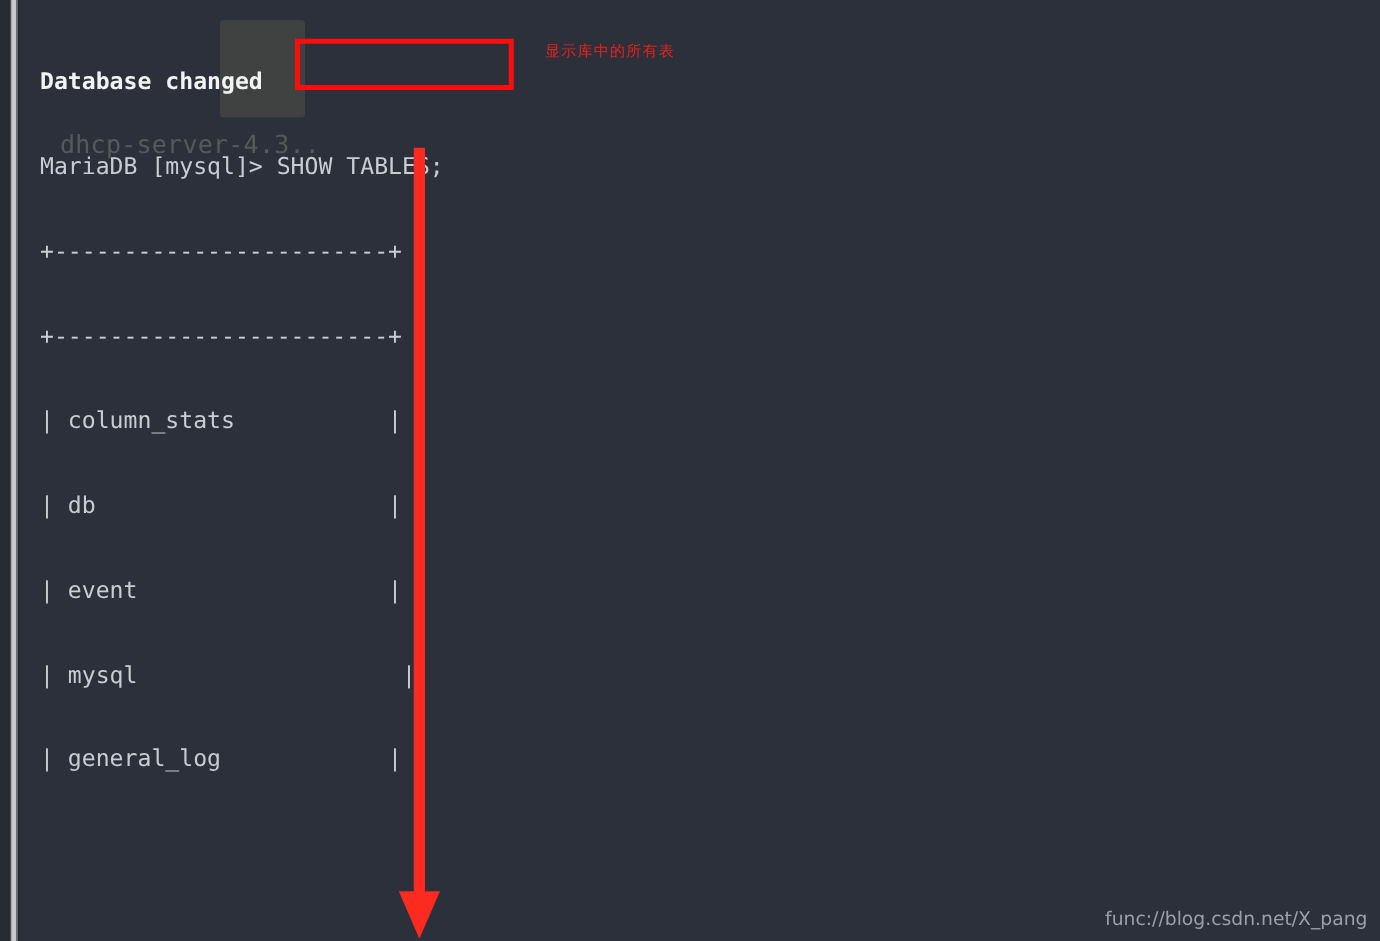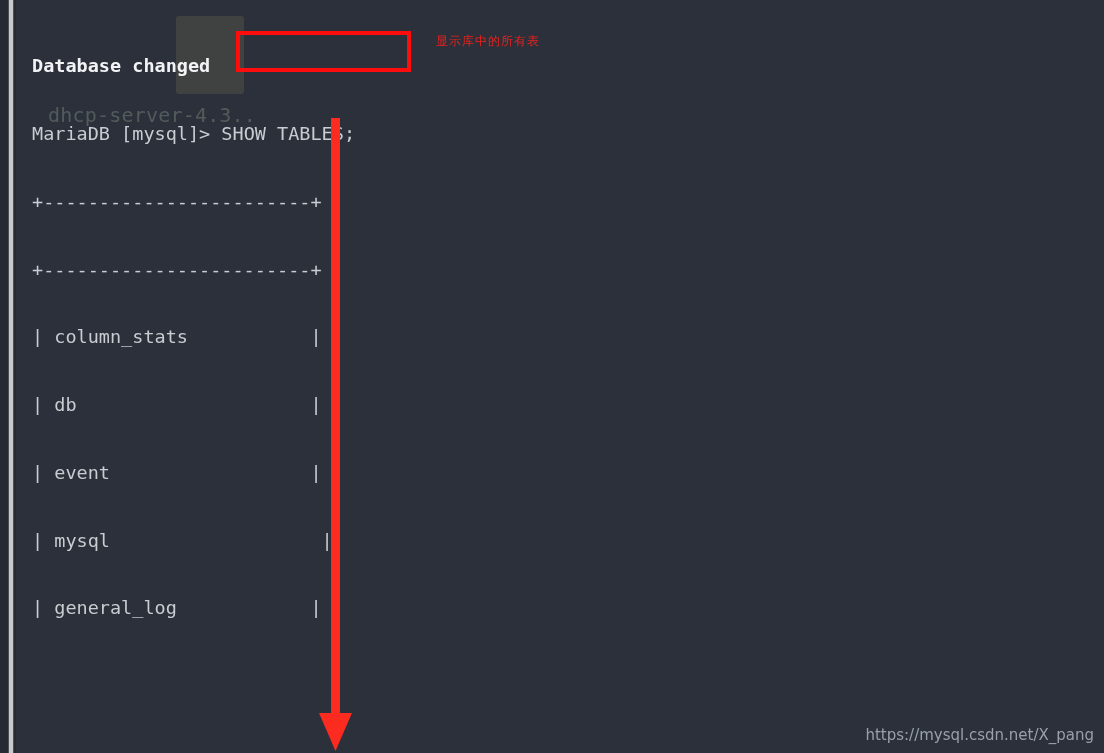--- a/index.html
+++ b/index.html
@@ -173,16 +173,16 @@
 
     <div id="cmd-highlight-box"></div>
 
     <div id="annotation-note">显示库中的所有表</div>
 
     <svg id="down-arrow" viewBox="0 0 40 635" preserveAspectRatio="none">
       <rect x="15" y="0" width="9" height="600" fill="#fb2b20"></rect>
       <polygon points="3,595 36,595 19.5,633" fill="#fb2b20"></polygon>
     </svg>
 
-    <div id="csdn-watermark">https://mysql.csdn.net/X_pang</div>
+    <div id="csdn-watermark">func://blog.csdn.net/X_pang</div>
 
   </div>
 </div>
 
 </body></html>

